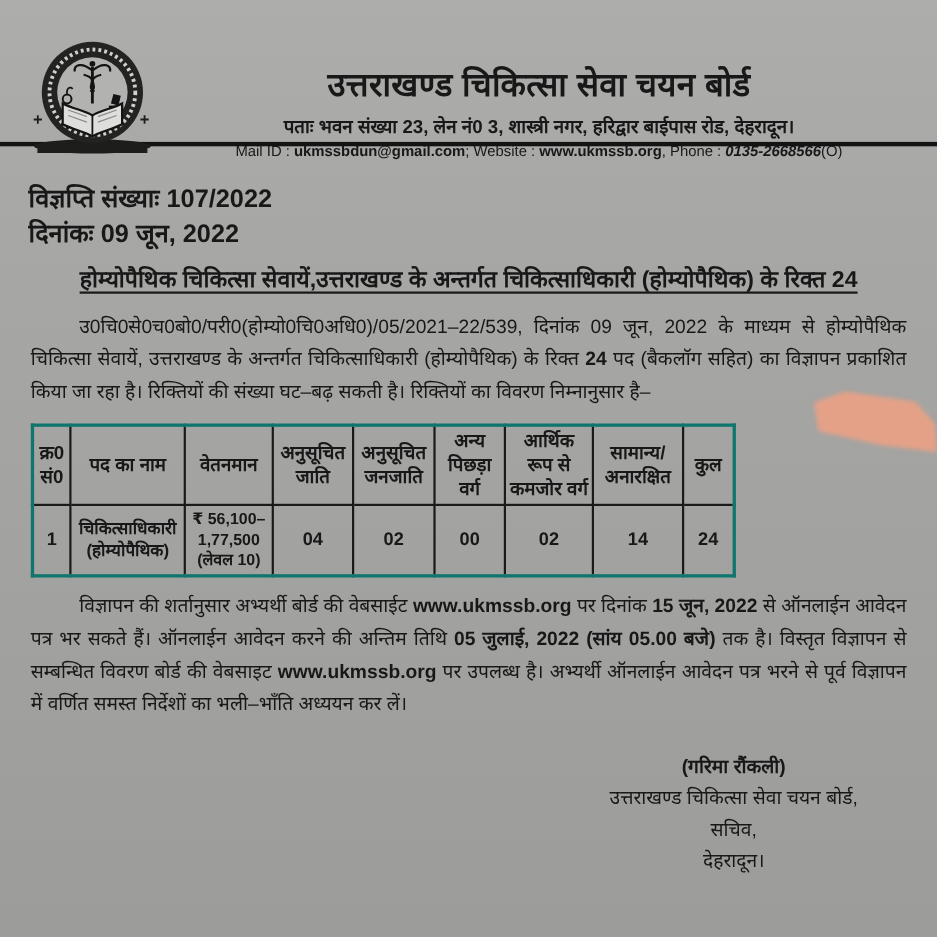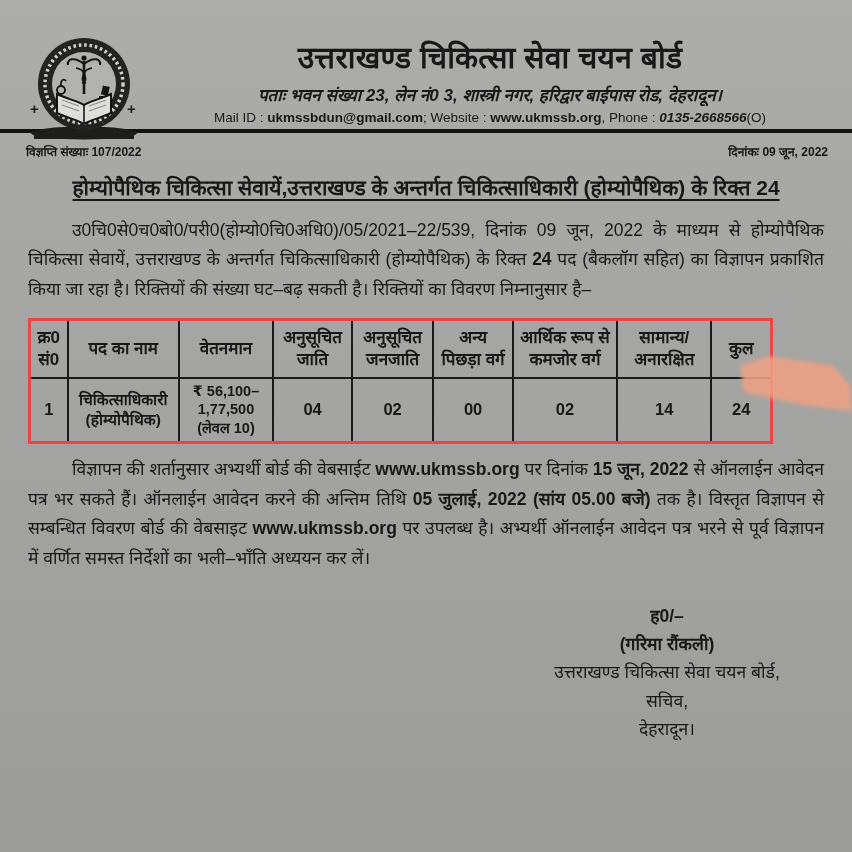--- a/index.html
+++ b/index.html
@@ -8,41 +8,41 @@
     background:linear-gradient(180deg,#adadab 0%,#a7a7a5 25%,#a2a2a0 60%,#9c9c9a 100%);
     font-family:"Liberation Sans","DejaVu Sans",sans-serif;
     color:#181818;
   }
   .doc{position:relative;width:852px;height:852px;}
   .b{font-weight:bold;}
   .i{font-style:italic;}
 
   
   .logo{position:absolute;left:24px;top:34px;width:120px;height:106px;z-index:3;}
-  .header-text{margin:0 30px 0 158px;padding-top:40px;text-align:center;}
+  .header-text{margin:0 30px 0 158px;padding-top:60px;text-align:center;}
   .org-name{font-size:30px;font-weight:bold;letter-spacing:.3px;line-height:1.2;}
-  .address{font-size:17px;font-weight:bold;margin-top:7px;font-style:italic;}
+  .address{font-size:17px;font-weight:bold;margin-top:7px;}
   .contact{font-size:13.5px;margin-top:4px;}
   .sep{position:absolute;top:129px;left:0;width:852px;height:4px;background:#131313;z-index:2;}
 
   
   .ref-row{display:flex;justify-content:space-between;margin:18px 24px 0 26px;
-    font-weight:bold;font-size:12px;}
+    font-weight:bold;font-size:23px;flex-direction:column;}
 
   
   .title-block{text-align:center;font-weight:bold;font-size:21px;margin-top:12px;line-height:1.55;}
   .title-block .u{text-decoration:underline;text-decoration-thickness:2px;text-underline-offset:4px;}
   .title-line{margin-top:1px;text-align:center;}
 
   
   .para{margin:11px 28px 0 28px;font-size:17.5px;line-height:1.7;
     text-align:justify;text-indent:44px;}
 
   
-  table.vac{margin:13px 0 0 28px;width:745px;border-collapse:collapse;border:3px solid #ef4444;}
+  table.vac{margin:13px 0 0 28px;width:641px;border-collapse:collapse;border:3px solid #0f766e;}
   table.vac th,table.vac td{border:2.4px solid #1a1a1a;text-align:center;vertical-align:middle;
     font-weight:bold;padding:2px 3px;line-height:1.3;}
   table.vac th{font-size:17px;height:52px;}
   td.cell-num{font-size:16.5px;height:58px;}
   td.cell-post{font-size:15.5px;}
   td.cell-pay{font-size:14.5px;line-height:1.25;}
   td.cell-note{text-align:left;font-size:15.5px;padding:5px 9px;height:26px;}
 
   
   .smudge{position:absolute;left:730px;top:347px;width:122px;height:68px;z-index:1;}
@@ -145,20 +145,19 @@
       <td class="cell-num">02</td>
       <td class="cell-num">14</td>
       <td class="cell-num">24</td>
     </tr>
   </tbody>
     </table>
 
   <div class="para"><span>विज्ञापन की शर्तानुसार अभ्यर्थी बोर्ड की वेबसाईट </span><span class="b">www.ukmssb.org</span><span> पर दिनांक </span><span class="b">15 जून, 2022</span><span> से ऑनलाईन आवेदन पत्र भर सकते हैं। ऑनलाईन आवेदन करने की अन्तिम तिथि </span><span class="b">05 जुलाई, 2022 (सांय 05.00 बजे)</span><span> तक है। विस्तृत विज्ञापन से सम्बन्धित विवरण बोर्ड की वेबसाइट </span><span class="b">www.ukmssb.org</span><span> पर उपलब्ध है। अभ्यर्थी ऑनलाईन आवेदन पत्र भरने से पूर्व विज्ञापन में वर्णित समस्त निर्देशों का भली–भाँति अध्ययन कर लें।</span></div>
 
   <div class="signature">
-    <div class="b">ह0/–</div>
     <div class="b">(गरिमा रौंकली)</div>
     <div>उत्तराखण्ड चिकित्सा सेवा चयन बोर्ड,</div>
     <div>सचिव,</div>
     <div>देहरादून।</div>
   </div>
 
 </div>
 
 </body></html>

